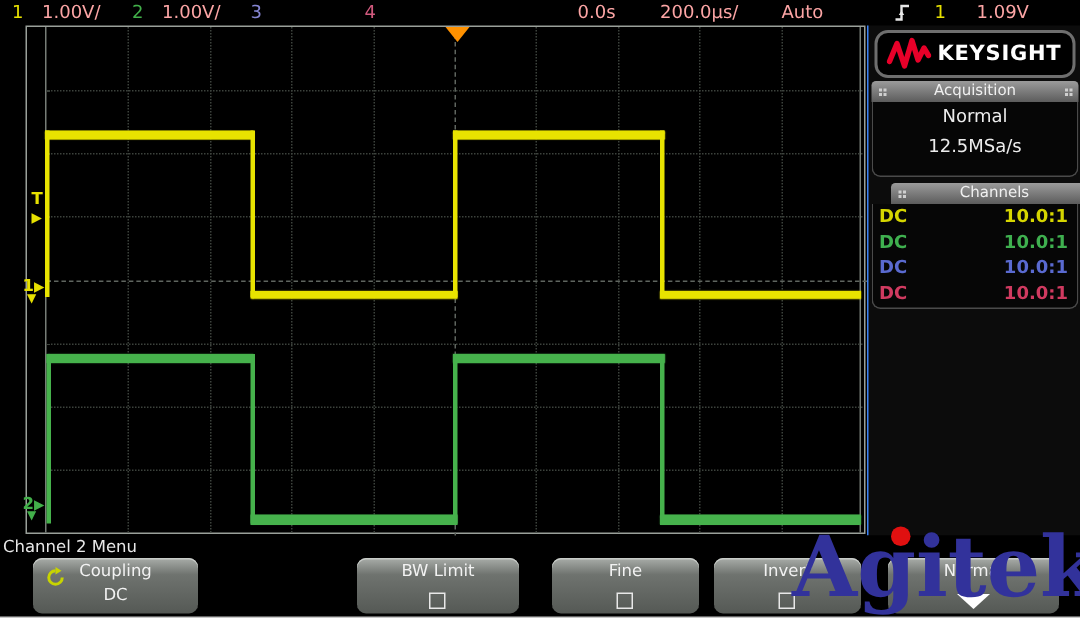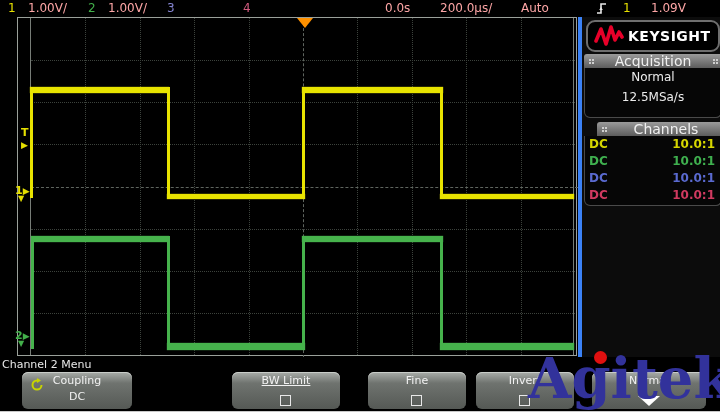--- a/index.html
+++ b/index.html
@@ -34,27 +34,27 @@
   #trigpos{position:absolute;top:0;width:0;height:0;
            border-left:8px solid transparent;border-right:8px solid transparent;
            border-top:10px solid #ff9100;}
   .marker{position:absolute;font-weight:bold;white-space:nowrap;line-height:10px;}
   .marker .glyph{font-size:9px;}
   .marker .num{font-size:11px;}
   .mk-sub{position:absolute;font-size:8px;line-height:8px;}
 
   
   #sidebar{position:absolute;left:578px;top:17px;width:142px;height:340px;background:#0c0c0c;
-           border-left:4px solid #3b82f6;box-sizing:border-box;}
+           border-left:1px solid #3b82f6;box-sizing:border-box;}
   #logobox{position:absolute;left:4px;top:3px;width:134px;height:32px;background:#000;
            border:2px solid #6e6e6e;border-radius:9px;box-sizing:border-box;display:flex;align-items:center;}
   #logobox .brandtxt{color:#fff;font-weight:bold;font-size:14px;letter-spacing:0.5px;margin-left:4px;}
   .panel-hd{position:absolute;left:2px;width:138px;height:14px;
             background:linear-gradient(#9b9b9b,#5c5c5c);border-radius:3px 3px 0 0;
-            color:#f0f0f0;font-size:14px;line-height:14px;text-align:center;}
+            color:#f0f0f0;font-size:10px;line-height:14px;text-align:center;}
   .hd-dots{position:absolute;top:5px;width:2px;height:2px;background:#cfcfcf;
            box-shadow:3px 0 #cfcfcf,0 3px #cfcfcf,3px 3px #cfcfcf;}
   .dots-l{left:5px;} .dots-r{right:7px;}
   #acq-body{position:absolute;left:2px;top:51px;width:138px;height:50px;background:#060606;
             border:1px solid #4a4a4a;border-top:none;border-radius:0 0 6px 6px;box-sizing:border-box;
             text-align:center;color:#ececec;font-size:12px;}
   #acq-body .ln1{margin-top:2px;} #acq-body .ln2{margin-top:6px;}
   #ch-body{position:absolute;left:2px;top:119px;width:138px;height:70px;background:#060606;
            border:1px solid #4a4a4a;border-top:none;border-radius:0 0 6px 6px;box-sizing:border-box;}
   .chrow{position:relative;height:17px;font-size:12px;font-weight:bold;line-height:17px;}
@@ -63,21 +63,21 @@
 
   
   #menubar{position:absolute;left:0;top:357px;width:720px;height:55px;background:#000;
            border-bottom:1px solid #c8c8c8;box-sizing:border-box;padding-left:12px;}
   #menutitle{position:absolute;left:2px;top:1px;color:#e8e8e8;font-size:11px;}
   .softkey{position:absolute;top:15px;height:37px;border-radius:6px;
            background:linear-gradient(#a9ada9,#6f736f 30%,#555955);
            box-shadow:inset 0 1px 0 #c8ccc8;color:#f2f2f2;font-size:11px;text-align:center;}
   .sk-label{margin-top:2px;}
   .sk-value{margin-top:3px;}
-  .sk1{left:22px;width:110px;} .sk2{left:232px;width:108px;text-decoration:underline;} .sk3{left:368px;width:98px;}
+  .sk1{left:22px;width:110px;} .sk2{left:238px;width:108px;} .sk3{left:368px;width:98px;}
   .sk4{left:476px;width:98px;} .sk5{left:592px;width:114px;}
   .checkbox{position:absolute;left:50%;margin-left:-6px;bottom:3px;width:11px;height:11px;
             border:1px solid #e8e8e8;background:transparent;box-sizing:border-box;}
   .cycle-ic{position:absolute;left:8px;top:6px;}
   .menu-arrow{position:absolute;left:50%;margin-left:-11px;bottom:3px;width:0;height:0;
               border-left:11px solid transparent;border-right:11px solid transparent;
               border-top:10px solid #fff;}
 
   
   #watermark{position:absolute;left:528px;top:348px;font-family:"DejaVu Serif","Liberation Serif",serif;

